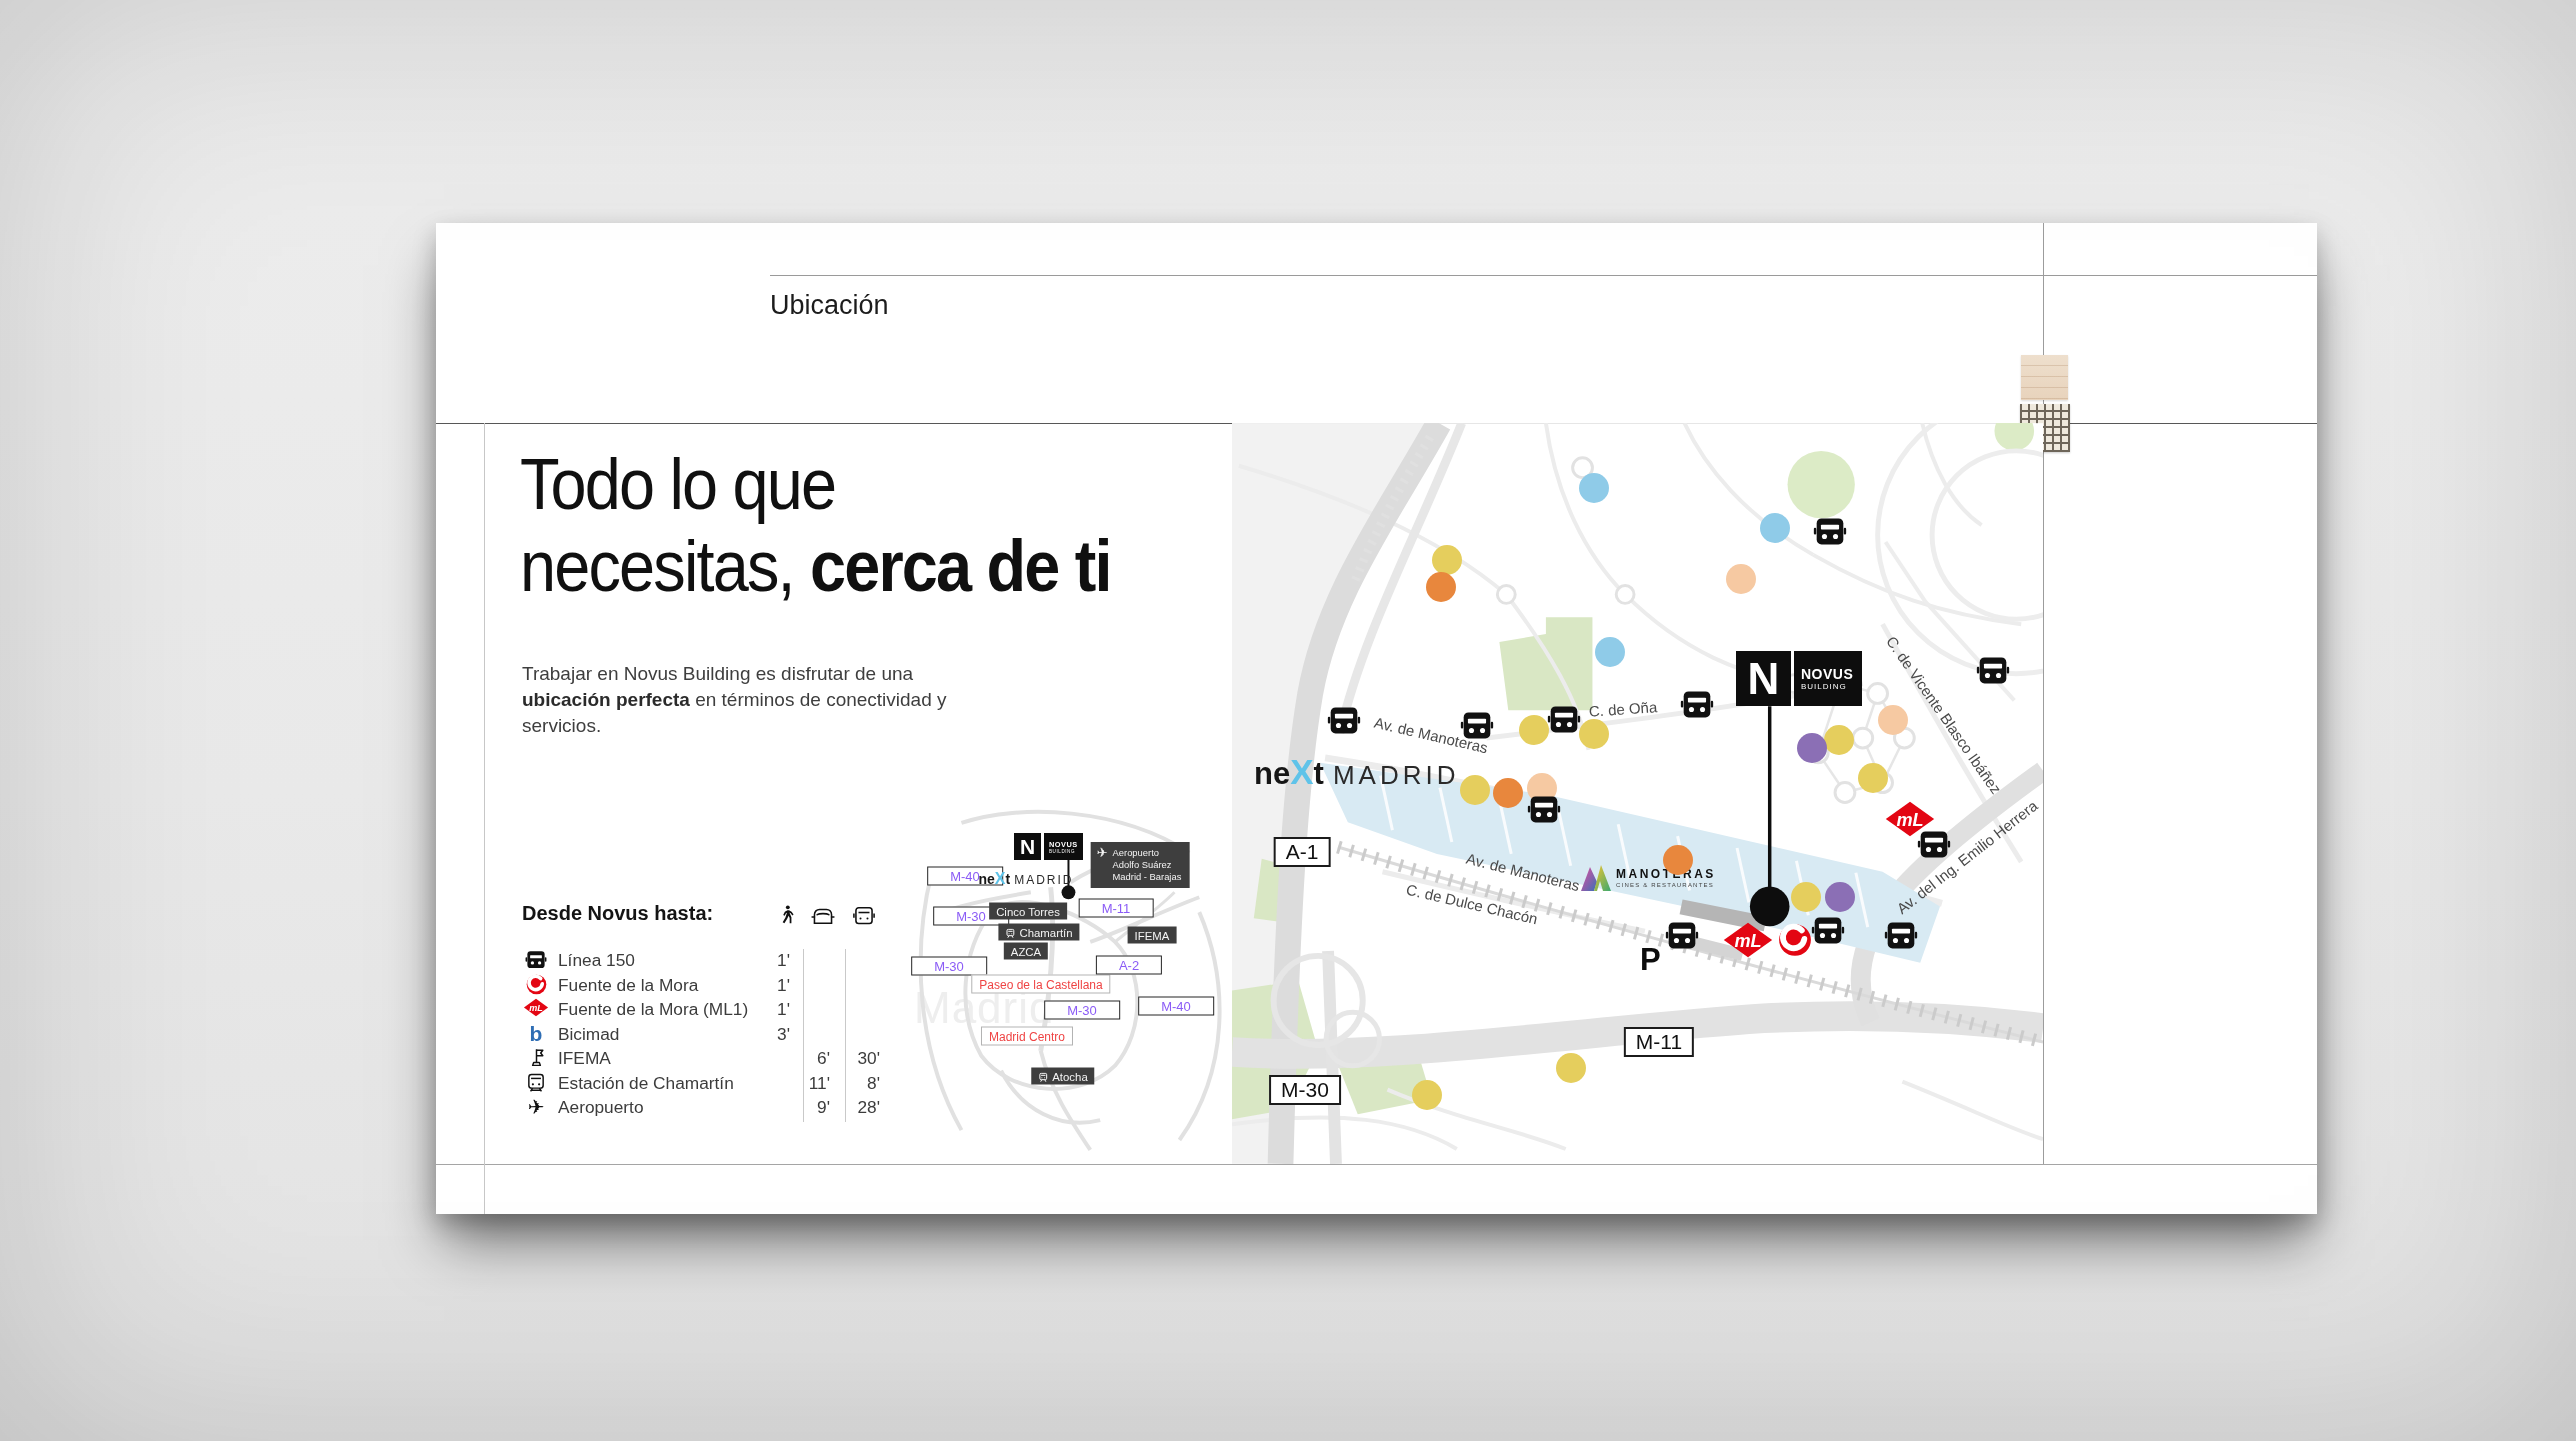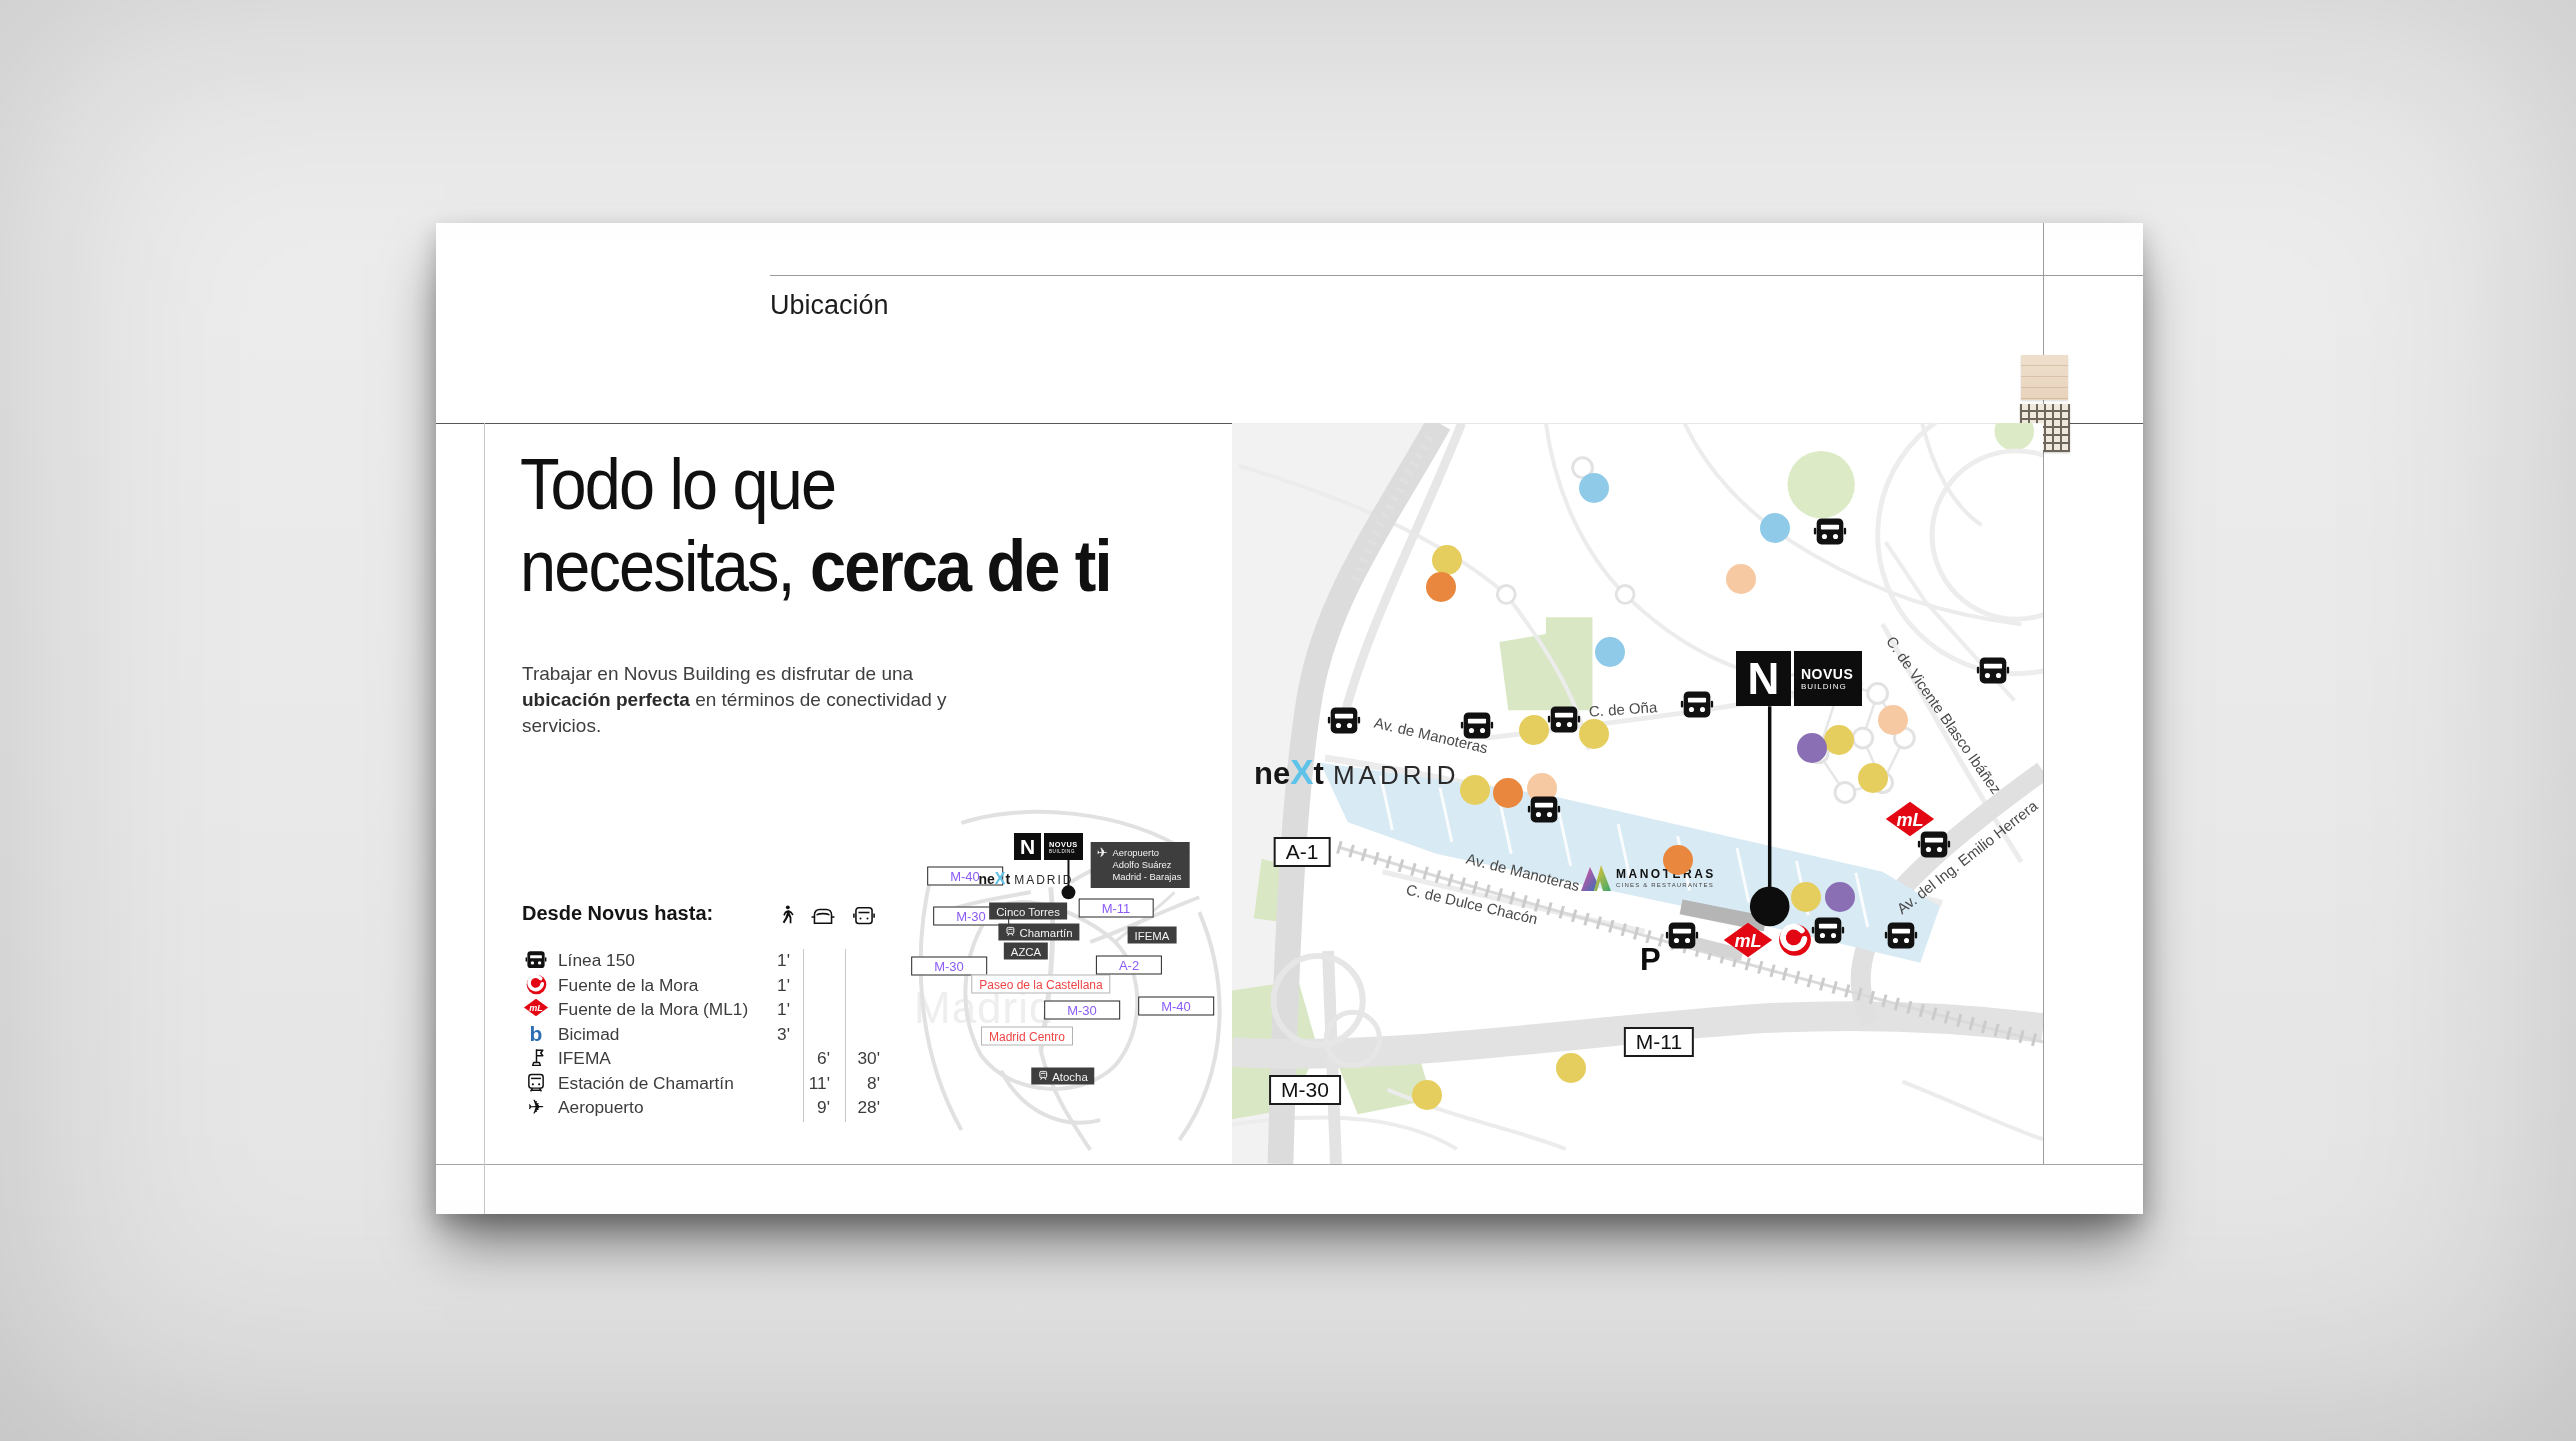--- a/index.html
+++ b/index.html
@@ -3,21 +3,21 @@
 <meta charset="utf-8">
 <style>
   html,body{margin:0;padding:0;}
   body{
     width:2576px;height:1442px;overflow:hidden;position:relative;
     background:linear-gradient(180deg,#ededed 0%,#e9e9e9 55%,#e2e2e2 100%);
     font-family:"Liberation Sans",sans-serif;color:#222;
   }
   .vignette{position:absolute;inset:0;box-shadow:inset 0 0 258px rgba(0,0,0,.16);pointer-events:none;z-index:50;}
   #page{
-    position:absolute;left:436px;top:223px;width:1707px;height:991px;background:#fff;
+    position:absolute;left:436px;top:223px;width:1881px;height:991px;background:#fff;
     box-shadow:0 34px 54px -8px rgba(0,0,0,.5),0 10px 22px rgba(0,0,0,.22);
   }
   
   .rule-h{position:absolute;background:#9a9a9a;height:1px;}
   .rule-v{position:absolute;background:#c7c7c7;width:1px;}
   #header-title{position:absolute;left:334px;top:67px;font-size:27px;color:#1c1c1c;}
   
   #main-title{position:absolute;left:84px;top:220px;font-size:72px;line-height:82px;color:#101010;
     letter-spacing:-2px;transform:scaleX(.9);transform-origin:left top;white-space:nowrap;font-weight:400;}
   #main-title b{font-weight:700;}
@@ -32,21 +32,21 @@
   .t-t1{left:223px;width:45px;}
   .t-t2{left:270px;width:38px;}
   .t-t3{left:312px;width:46px;}
   .tsep{position:absolute;width:1px;background:#c9c9c9;}
   .glyph{font-family:"DejaVu Sans",sans-serif;}
   
   #minimap{position:absolute;left:466px;top:570px;width:327px;height:369px;}
   #mini-watermark{position:absolute;left:12px;top:190px;font-size:44px;color:#eeeeee;letter-spacing:1px;}
   .mm-badge{position:absolute;transform:translate(-50%,-50%);white-space:nowrap;}
   .mm-road{background:#fff;border:1.6px solid #242424;color:#8b5cf6;font-size:13px;padding:1px 22px;}
-  .mm-dark{background:#3e3e3e;color:#f4f4f4;font-size:11.4px;padding:2.5px 7px;display:flex;align-items:flex-start;gap:4px;}
+  .mm-dark{background:#3e3e3e;color:#f4f4f4;font-size:11.4px;padding:2.5px 7px;display:flex;align-items:flex-end;gap:4px;}
   .mm-plain{background:#fff;border:1px solid #b3b3b3;color:#ef4444;font-size:12px;padding:1.5px 7px;}
   .mm-airport{background:#3e3e3e;color:#f4f4f4;font-size:9.4px;line-height:12px;padding:5px 8px 5px 6px;display:flex;gap:5px;align-items:flex-start;}
   .novus-badge{display:flex;gap:3px;}
   .novus-n{background:#0d0d0d;color:#fff;display:flex;align-items:center;justify-content:center;font-weight:700;}
   .novus-lbl{background:#0d0d0d;color:#fff;display:flex;flex-direction:column;justify-content:center;padding-left:5px;}
   
   #bigmap{position:absolute;left:796px;top:200px;width:811px;height:741px;overflow:hidden;}
   #bigmap svg.base{position:absolute;left:0;top:0;}
   .street-lbl{position:absolute;font-size:15px;color:#4a4a4a;white-space:nowrap;transform:translate(-50%,-50%);}
   .map-road-badge{position:absolute;transform:translate(-50%,-50%);background:#fff;border:2px solid #1b1b1b;

